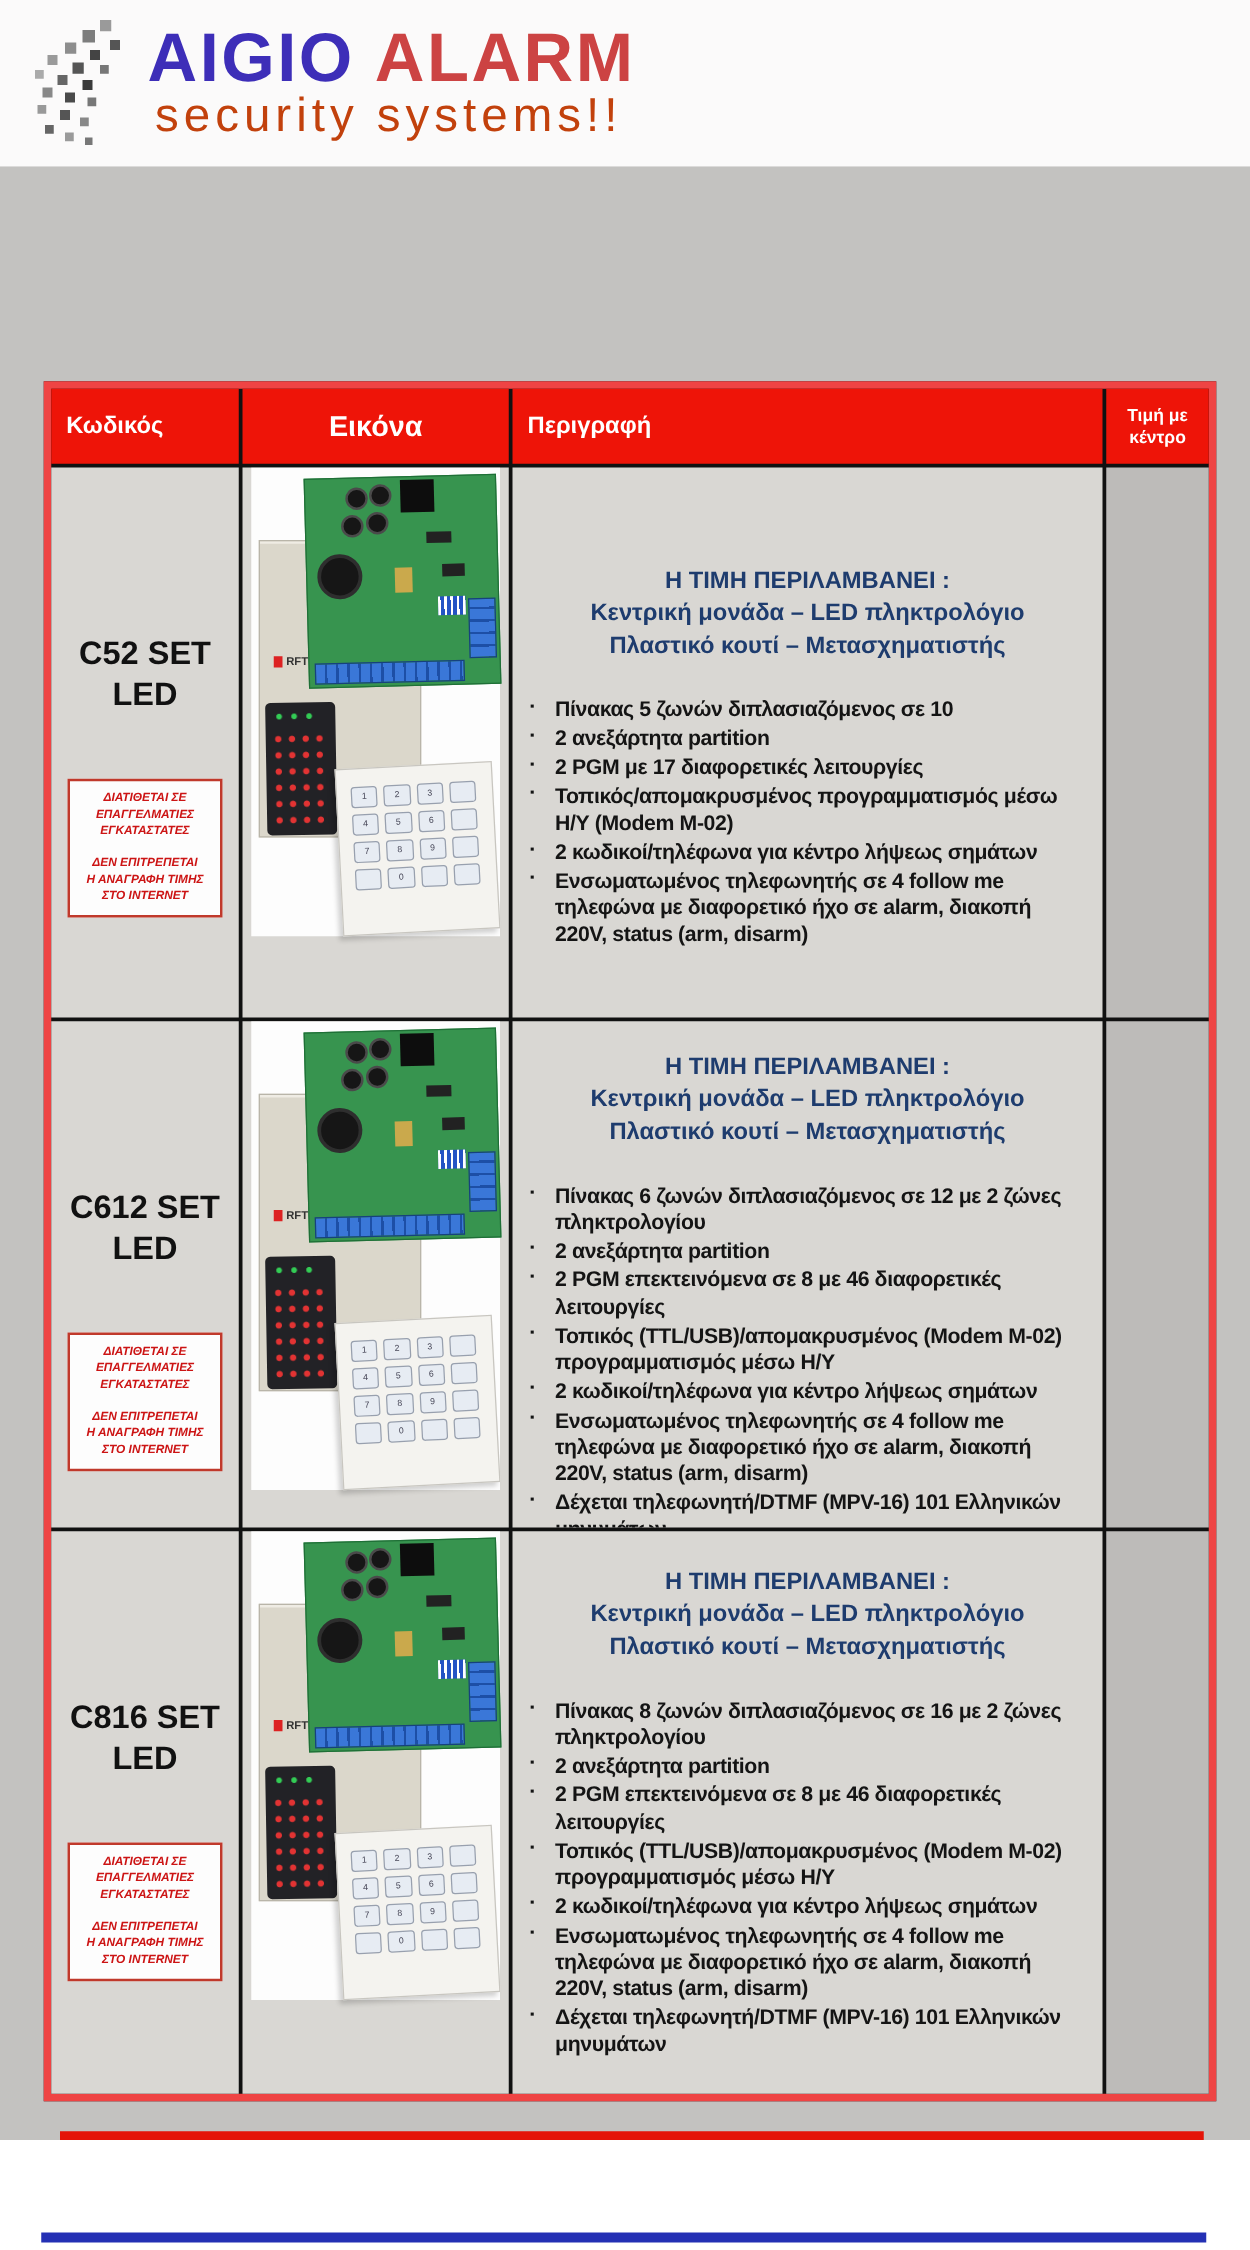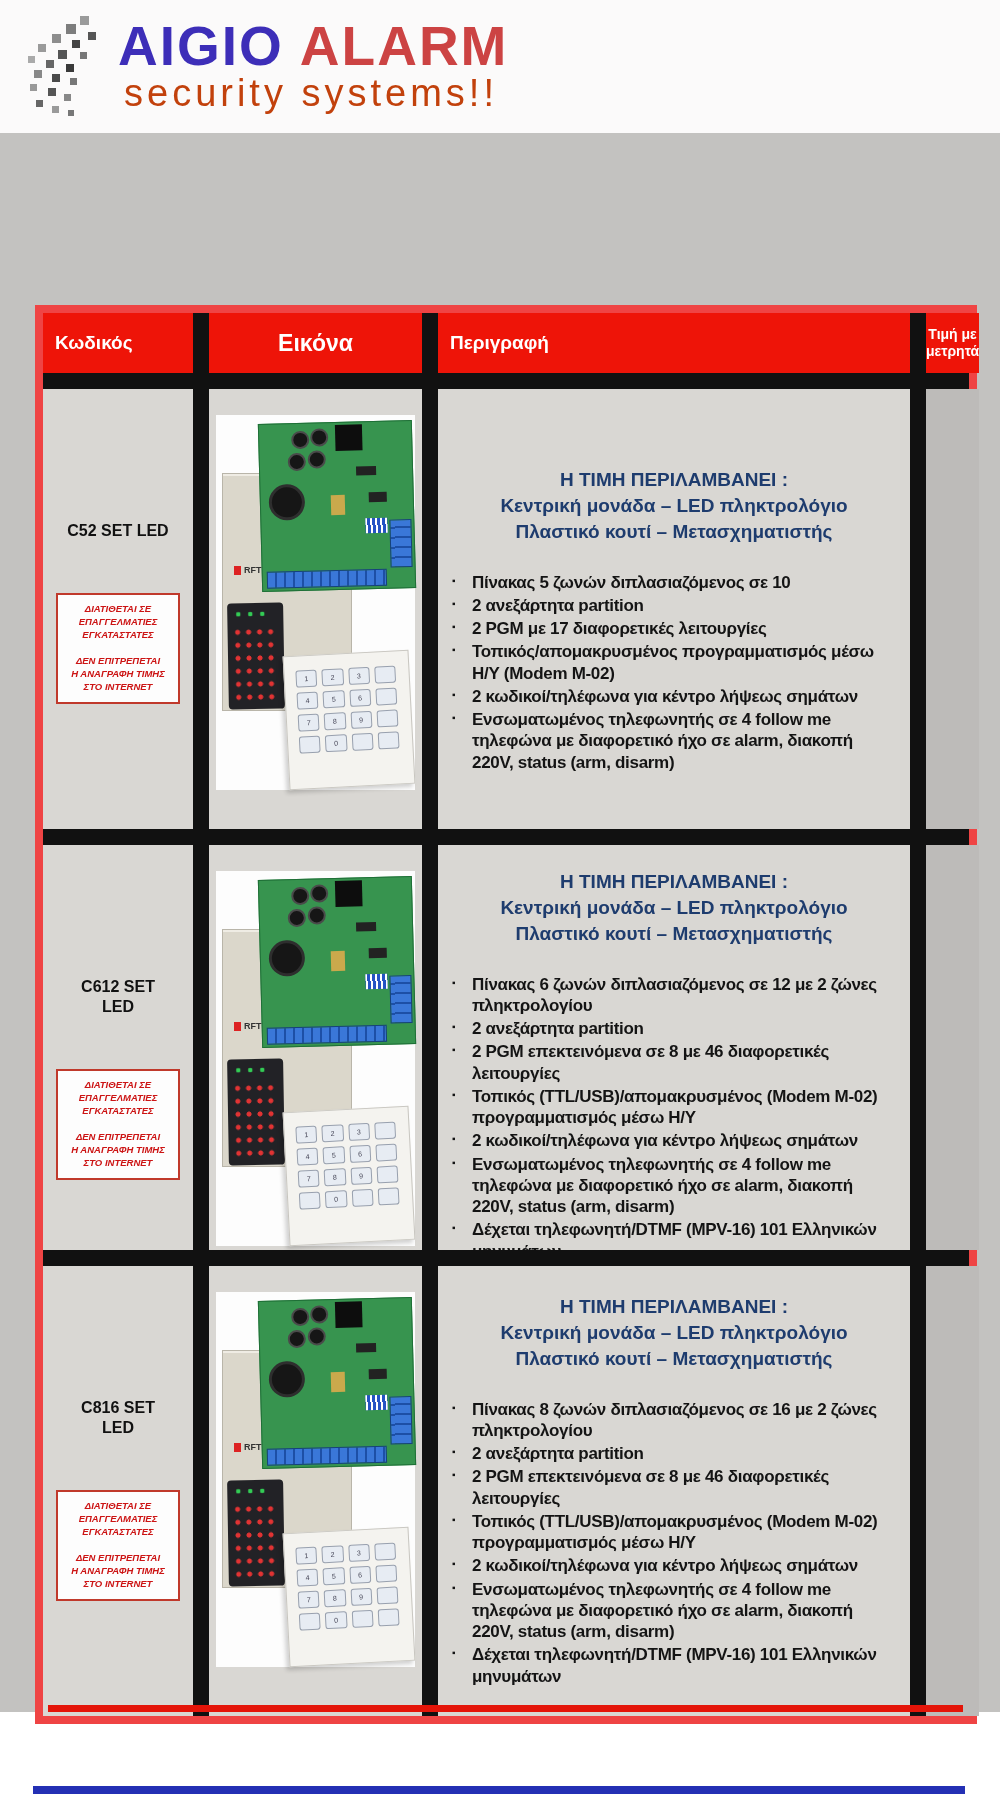--- a/index.html
+++ b/index.html
@@ -10,49 +10,49 @@
   
   .logo-strip{position:absolute;left:0;top:0;width:1000px;height:133px;background:#fbfafa;display:flex;align-items:center;}
   .logo-dots{margin-left:22px;flex:0 0 auto;}
   .logo-text{margin-left:6px;}
   .brand-line{display:flex;align-items:baseline;line-height:1;}
   .brand-aigio{font-weight:bold;font-size:55px;letter-spacing:2px;color:#3d2eb8;}
   .brand-alarm{font-weight:bold;font-size:55px;letter-spacing:2px;color:#cc4343;margin-left:16px;}
   .tagline{font-size:38px;color:#c2410c;letter-spacing:4px;margin-top:-2px;margin-left:6px;}
 
   
-  .ptable{position:absolute;left:35px;top:305px;width:926px;background:#111;border:8px solid #ef4444;
-          display:grid;grid-template-columns:150px 213px 472px 1fr;grid-template-rows:60px 440px 405px 450px;gap:16px;}
+  .ptable{position:absolute;left:35px;top:305px;width:926px;background:#111;border:6px solid #ef4444;
+          display:grid;grid-template-columns:150px 213px 472px 1fr;grid-template-rows:60px 440px 405px 450px;gap:3px;}
   .th{background:#ee1408;color:#fff;font-weight:bold;display:flex;align-items:center;}
   .th-code,.th-desc{font-size:19px;padding-left:12px;}
   .th-image{font-size:23px;justify-content:center;}
   .th-price{font-size:14px;justify-content:center;text-align:center;white-space:pre-line;line-height:1.25;}
   .td{background:#d9d7d3;position:relative;overflow:hidden;}
   .td-price{background:#bdbbb9;}
 
   
   .td-code{display:flex;flex-direction:column;align-items:center;}
-  .code-label{margin-top:132px;font-weight:bold;font-size:16px;color:#111;text-align:center;white-space:pre-line;line-height:1.25;}
+  .code-label{margin-top:132px;font-weight:bold;font-size:26px;color:#111;text-align:center;white-space:pre-line;line-height:1.25;}
   .notice-box{margin-top:52px;width:112px;background:#fdfdfd;border:2px solid #c0392b;padding:8px 4px;text-align:center;
               color:#cc1414;font-weight:bold;font-size:9.5px;line-height:1.35;}
   .notice-box .line{min-height:13px;font-style:italic;}
 
   
   .inc-block{text-align:center;color:#1e3c6e;font-family:Liberation Sans, sans-serif;font-weight:bold;
              font-size:19px;line-height:1.38;}
   .r1 .inc-wrap{padding-top:78px;}
   .r2 .inc-wrap{padding-top:24px;}
   .r3 .inc-wrap{padding-top:28px;}
   .bullets{margin-top:26px;padding-left:14px;padding-right:18px;}
   .bullet{display:flex;margin-bottom:2px;}
   .bm{width:20px;flex:0 0 20px;font-size:10px;padding-top:3px;color:#141414;}
   .bt{flex:1;font-weight:bold;font-size:17px;line-height:1.25;color:#141414;letter-spacing:-0.3px;}
 
   
-  .photo{position:relative;margin:26px auto 0;width:199px;height:375px;background:#fdfdfd;}
+  .photo{position:relative;margin:0 auto 0;width:199px;height:375px;background:#fdfdfd;}
   .enc{position:absolute;left:6px;top:58px;width:128px;height:236px;background:#dbd7cb;border:1px solid #b9b5a9;box-shadow:inset 0 2px 0 #efece4;}
   .pcb{position:absolute;right:1px;top:7px;width:152px;height:166px;background:#37944f;border:1px solid #1f6f37;transform:rotate(-1.5deg);}
   .cap{position:absolute;width:14px;height:14px;border-radius:50%;background:#161616;border:2px solid #4a4a4a;}
   .cap.c1{left:32px;top:7px}.cap.c2{left:51px;top:5px}.cap.c3{left:28px;top:29px}.cap.c4{left:48px;top:27px}
   .cap.big{left:8px;top:60px;width:30px;height:30px;border:3px solid #2e2e2e;}
   .relay{position:absolute;left:76px;top:2px;width:27px;height:26px;background:#0d0d0d;}
   .ic{position:absolute;background:#222;}
   .ic.i1{left:96px;top:44px;width:20px;height:9px;}
   .ic.i2{left:70px;top:72px;width:14px;height:20px;background:#caa94c;}
   .ic.i3{left:108px;top:70px;width:18px;height:10px;}
@@ -117,21 +117,21 @@
       <div class="tagline">security systems!!</div>
     </div>
   </header>
 
   <div class="ptable">
 
     <div class="th th-code">Κωδικός</div>
     <div class="th th-image">Εικόνα</div>
     <div class="th th-desc">Περιγραφή</div>
     <div class="th th-price">Τιμή με
-μετρητά</div>
+κέντρο</div>
 
     <div class="td td-code">
       <div class="code-label">C52 SET LED</div>
       <div class="notice-box">
           <div class="line">ΔΙΑΤΙΘΕΤΑΙ ΣΕ</div>
           <div class="line">ΕΠΑΓΓΕΛΜΑΤΙΕΣ</div>
           <div class="line">ΕΓΚΑΤΑΣΤΑΤΕΣ</div>
           <div class="line">&nbsp;</div>
           <div class="line">ΔΕΝ ΕΠΙΤΡΕΠΕΤΑΙ</div>
           <div class="line">Η ΑΝΑΓΡΑΦΗ ΤΙΜΗΣ</div>

